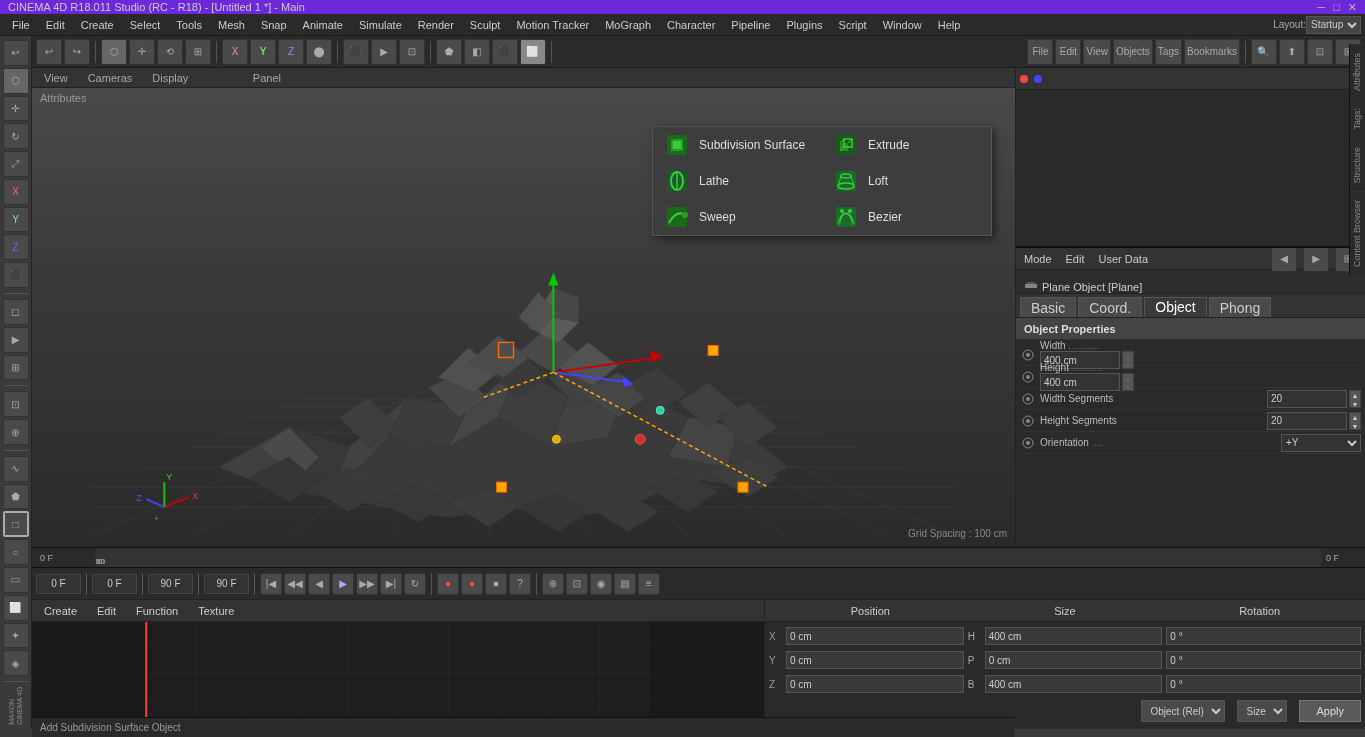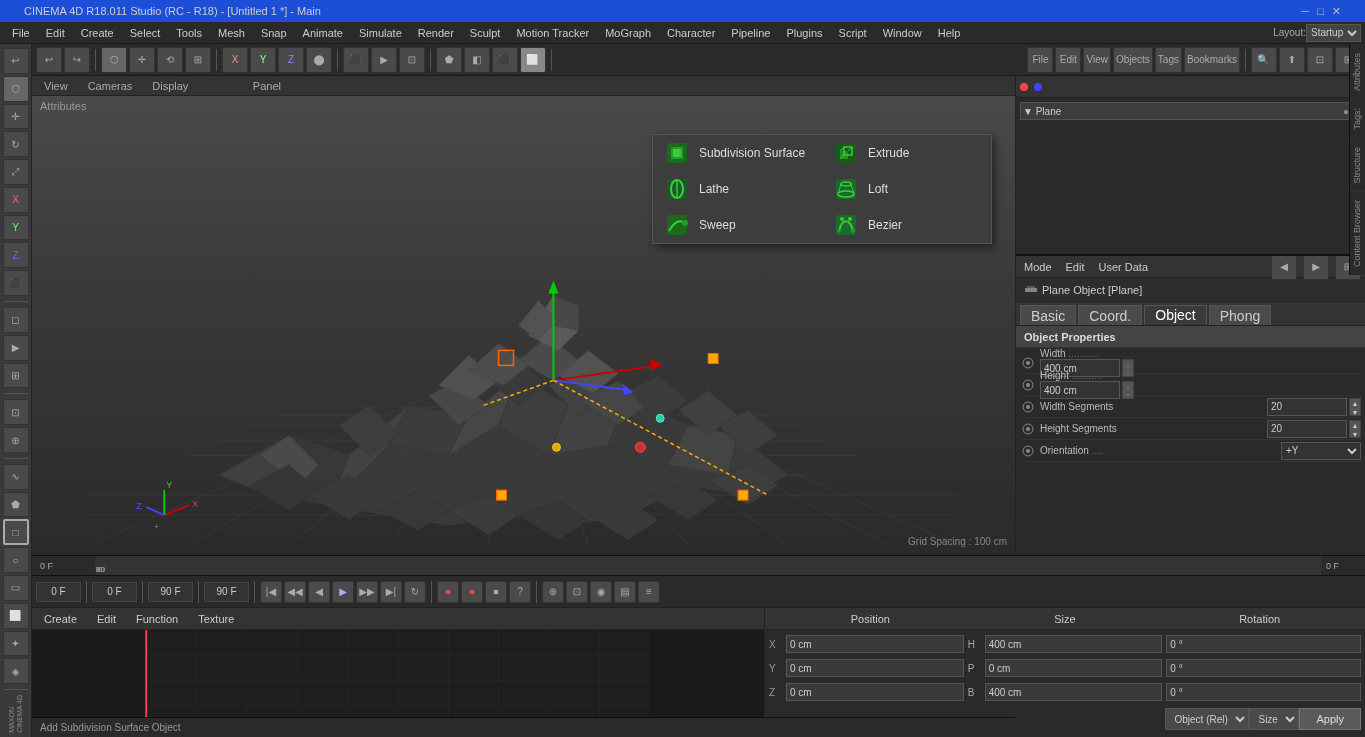--- a/index.html
+++ b/index.html
@@ -1,19 +1,19 @@
 <!DOCTYPE html>
 <html><head>
   <meta charset="utf-8">
   <style>
     * { margin: 0; padding: 0; box-sizing: border-box; }
     body { width: 1365px; height: 737px; overflow: hidden; background: #3a3a3a; font-family: Arial, sans-serif; font-size: 11px; color: #ccc; user-select: none; }
 
     
-    #titlebar { width: 100%; height: 22px; background: #1d4ed8; display: flex; align-items: center; padding: 0 24px; justify-content: space-between; }
+    #titlebar { width: 100%; height: 14px; background: #6d28d9; display: flex; align-items: center; padding: 0 8px; justify-content: space-between; }
     #titlebar-controls { display: flex; gap: 8px; }
     .titlebar-btn { font-size: 11px; color: #bbb; cursor: pointer; }
 
     
     #menubar { width: 100%; height: 22px; background: #2a2a2a; display: flex; align-items: center; padding: 0 4px; border-bottom: 1px solid #1a1a1a; }
     .menu-item { padding: 2px 8px; font-size: 11px; color: #ccc; cursor: pointer; }
 
     
     #main { display: flex; width: 100%; height: calc(100% - 44px); position: relative; }
 
@@ -68,35 +68,35 @@
     #spline-content { height: calc(100% - 44px); background: #252525; display: flex; }
 
     
     #psr-panel { width: 600px; background: #2a2a2a; flex-shrink: 0; }
     #psr-header { height: 22px; background: #333; display: flex; align-items: center; justify-content: space-between; padding: 0 8px; border-bottom: 1px solid #222; }
     #psr-content { padding: 4px; display: grid; grid-template-columns: 1fr 1fr 1fr; gap: 4px; }
     .psr-row { display: flex; align-items: center; gap: 3px; margin: 1px 0; }
     .psr-label { font-size: 10px; color: #999; width: 14px; }
     .psr-input { flex: 1; height: 18px; background: #3a3a3a; border: 1px solid #555; color: #ccc; font-size: 10px; padding: 0 3px; }
     .psr-dropdown { height: 22px; background: #4a4a4a; border: 1px solid #555; color: #ccc; font-size: 10px; padding: 0 4px; cursor: pointer; }
-    #psr-apply-row { display: flex; align-items: center; justify-content: flex-end; padding: 2px 4px; gap: 0; }
+    #psr-apply-row { display: flex; align-items: center; justify-content: flex-end; padding: 2px 4px; gap: 12px; }
     #apply-btn { height: 22px; padding: 0 16px; background: #5a5a5a; border: 1px solid #777; color: #ddd; font-size: 11px; cursor: pointer; }
 
     
     #right-panel { width: 350px; background: #3a3a3a; border-left: 1px solid #222; display: flex; flex-direction: column; flex-shrink: 0; }
 
     
     #object-manager { height: 180px; background: #2a2a2a; border-bottom: 2px solid #111; flex-shrink: 0; }
     #obj-menubar { height: 22px; background: #333; display: flex; align-items: center; padding: 0 4px; gap: 2px; border-bottom: 1px solid #222; }
     #obj-content { padding: 4px; }
 
     
     #attributes-panel { flex: 1; background: #2a2a2a; overflow: hidden; }
     #attr-menubar { height: 22px; background: #333; display: flex; align-items: center; padding: 0 4px; gap: 6px; border-bottom: 1px solid #222; }
-    #attr-title { height: 24px; background: #2d2d2d; display: flex; align-items: center; padding: 0 8px; border-bottom: 1px solid #222; }
+    #attr-title { height: 24px; background: #2d2d2d; display: flex; align-items: flex-end; padding: 0 8px; border-bottom: 1px solid #222; }
     #attr-tabs { height: 24px; display: flex; align-items: flex-end; padding: 0 4px; gap: 2px; border-bottom: 1px solid #222; background: #333; }
     .attr-tab { height: 20px; padding: 0 10px; background: #4a4a4a; border: 1px solid #555; border-bottom: none; font-size: 14px; color: #ccc; cursor: pointer; display: flex; align-items: center; }
     .attr-tab.active { background: #3a3a3a; border-bottom: 1px solid #3a3a3a; color: #fff; }
     #attr-section-title { height: 22px; background: #444; display: flex; align-items: center; padding: 0 8px; border-bottom: 1px solid #333; }
     #attr-section-title span { font-size: 11px; color: #ddd; font-weight: bold; }
     #attr-properties { padding: 4px; }
     .attr-row { display: flex; align-items: center; height: 22px; border-bottom: 1px solid #333; }
     .attr-icon { width: 16px; height: 16px; display: flex; align-items: center; justify-content: center; margin-right: 4px; }
     .attr-name { flex: 1; font-size: 10px; color: #bbb; }
     .attr-value-container { display: flex; align-items: center; gap: 2px; }
@@ -437,30 +437,20 @@
       <div id="right-panel" style="height: 100%; overflow-y: auto;">
 
         <div id="object-manager">
           <div id="obj-menubar">
 
             <div style="display:flex; gap:6px; align-items:center;">
               <div style="width:8px;height:8px;border-radius:50%;background:#ff4444;"></div>
               <div style="width:8px;height:8px;border-radius:50%;background:#4444ff;"></div>
             </div>
           </div>
-          <div id="obj-content" style="padding:4px; font-size:10px; color:#aaa;">
-
-            <div style="display:flex; align-items:center; height:18px; padding:0 2px; background:#3d3d3d; border:1px solid #555; margin-bottom:1px;">
-              <span style="color:#ccc;font-size:10px;">▼ Plane</span>
-              <div style="margin-left:auto;display:flex;gap:3px;">
-                <span style="color:#888;">●</span>
-                <span style="color:#888;">●</span>
-              </div>
-            </div>
-          </div>
         </div>
 
         <div id="attributes-panel">
           <div id="attr-menubar">
             <span class="menu-item" style="padding:0 4px;">Mode</span>
             <span class="menu-item" style="padding:0 4px;">Edit</span>
             <span class="menu-item" style="padding:0 4px;">User Data</span>
             <div style="flex:1;"></div>
             <div class="toolbar-btn">◀</div>
             <div class="toolbar-btn">▶</div>

